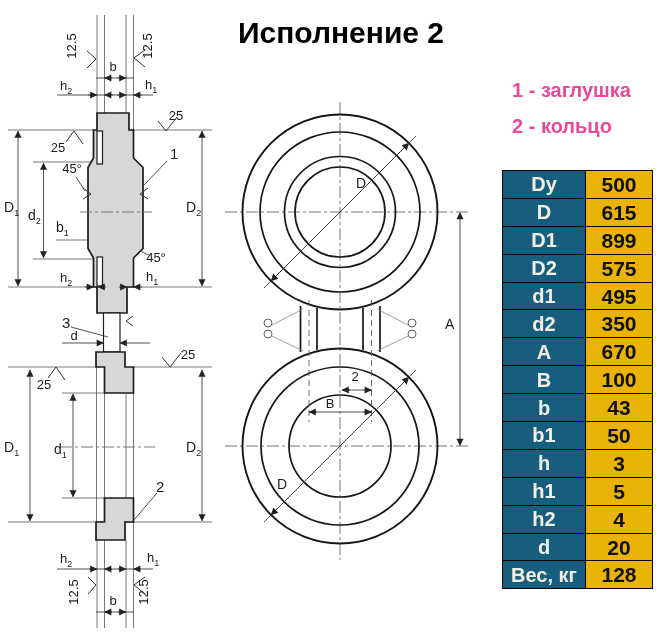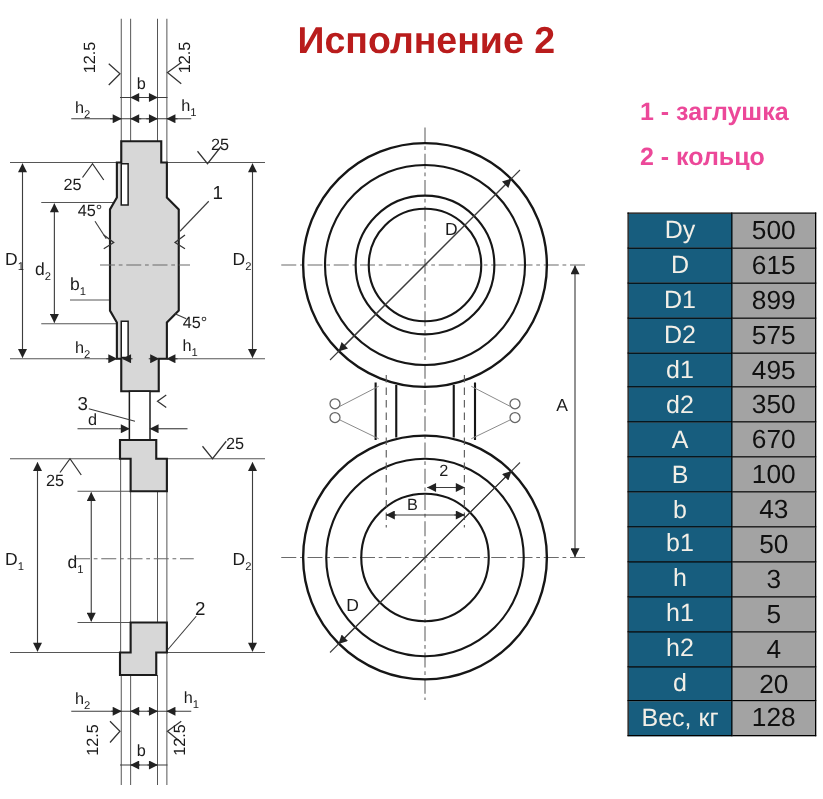--- a/index.html
+++ b/index.html
@@ -1,26 +1,26 @@
 <!DOCTYPE html>
 <html><head>
 <meta charset="utf-8">
 <style>
   html,body{margin:0;padding:0;background:#fff;}
   #stage{position:relative;width:658px;height:639px;background:#fff;overflow:hidden;
          font-family:"Liberation Sans","DejaVu Sans",sans-serif;}
   #title{position:absolute;left:341px;top:16px;transform:translateX(-50%);
-         font-size:30px;font-weight:bold;color:#b91c1c;white-space:nowrap;}
+         font-size:30px;font-weight:bold;color:#000000;white-space:nowrap;}
   #legend{position:absolute;left:512px;top:72px;color:#ec4899;font-size:20px;
           font-weight:bold;line-height:36px;white-space:nowrap;}
   #spec{position:absolute;left:502px;top:170px;border-collapse:collapse;}
   #spec td{border:1.6px solid #000;height:26.9px;padding:0;text-align:center;
-           font-size:20px;line-height:1;}
+           font-size:20px;line-height:1;font-weight:bold;}
   #spec td.th{background:#175d7e;color:#f3efe7;width:82px;}
-  #spec td.tv{background:#a3a3a3;color:#101010;width:66px;font-size:21px;}
+  #spec td.tv{background:#eab308;color:#101010;width:66px;font-size:21px;}
   svg text{fill:#1c1c1c;font-family:"Liberation Sans","DejaVu Sans",sans-serif;}
   .lbl{font-size:13px;}
   .lbl14{font-size:14px;}
   .part{font-size:15px;}
   .sub{font-size:9px;}
   .outline{fill:#d7d7d7;stroke:#1c1c1c;stroke-width:1.7;stroke-linejoin:miter;}
   .white{fill:#ffffff;stroke:#1c1c1c;stroke-width:1.2;}
   .thin{stroke:#565656;stroke-width:0.8;fill:none;}
   .dim{stroke:#3d3d3d;stroke-width:0.9;fill:none;}
   .cl{stroke:#6a6a6a;stroke-width:0.9;fill:none;stroke-dasharray:12 3 3 3;}

